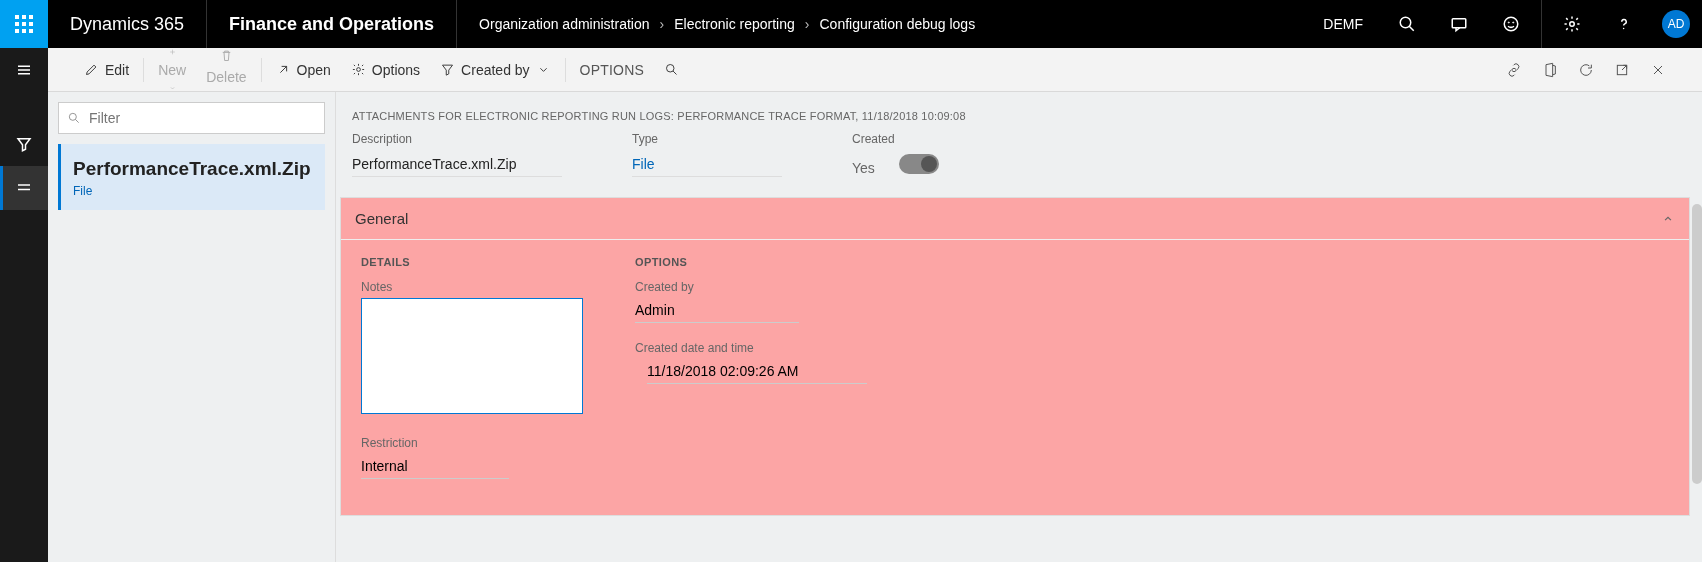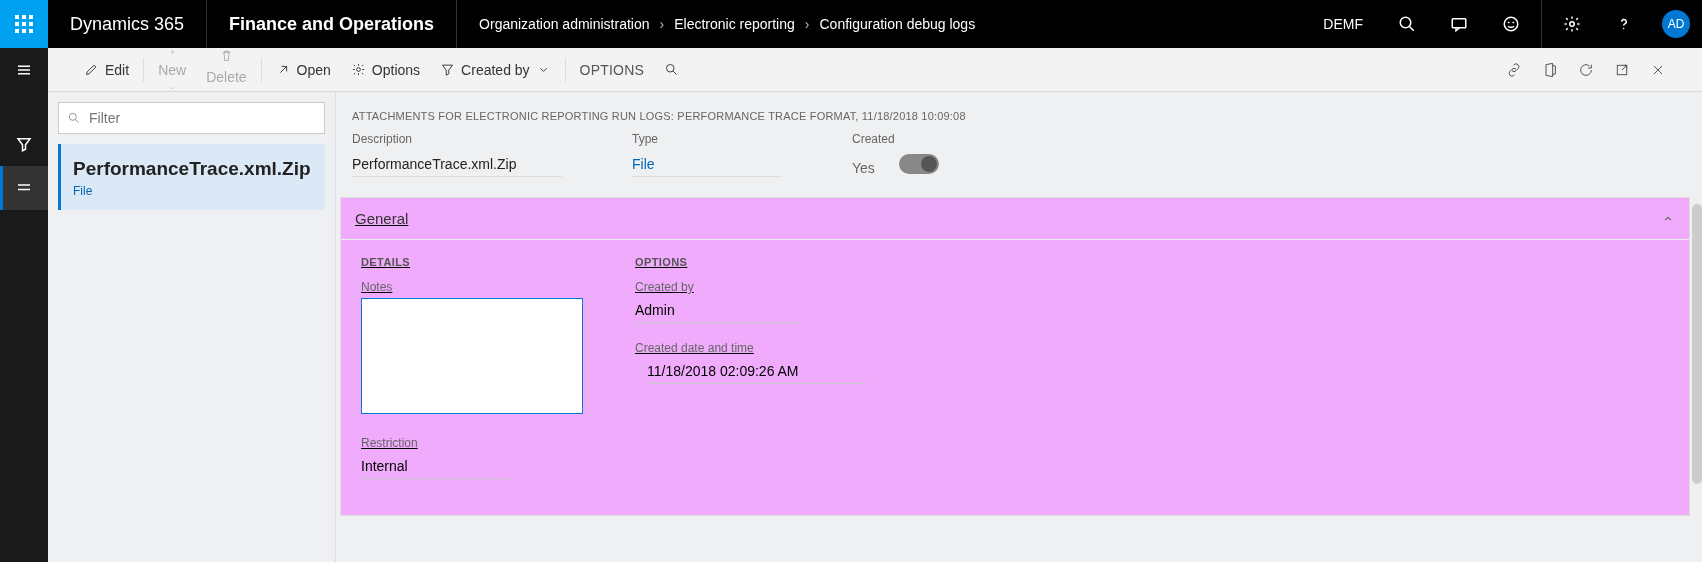--- a/index.html
+++ b/index.html
@@ -54,21 +54,21 @@
 .fieldrow { display:flex; gap:70px; padding: 0 16px 20px 16px; }
 .fieldcol { display:flex; flex-direction:column; }
 .flabel { font-size:12px; color:#666; margin-bottom:6px; }
 .fval { font-size:14px; color:#222; padding:4px 0; border-bottom:1px solid #ddd; min-width:210px; }
 .fval.link { color:#0066b8; }
 .toggle-wrap { display:flex; align-items:center; gap:24px; }
 .toggle-txt { font-size:14px; color:#666;margin-top:8px; }
 .toggle { width:40px; height:20px; background:#888; border-radius:10px; position:relative;}
 .toggle .knob { position:absolute; right:2px; top:2px; width:16px; height:16px; border-radius:50%; background:#555;}
 
-.card { background:#f0abfc; border:1px solid #ddd; margin-left:4px; margin-right:0;text-decoration:underline;}
+.card { background:#fca5a5; border:1px solid #ddd; margin-left:4px; margin-right:0;}
 .card-header { display:flex; align-items:center; justify-content:space-between; padding: 12px 14px; font-size:15px; color:#333; border-bottom:1px solid #eee;}
 .card-header svg{ width:14px; height:14px; stroke:#666; fill:none;}
 .card-body { display:flex; gap:52px; padding: 16px 20px 24px 20px; }
 .section-title { font-size:11px; font-weight:700; color:#555; letter-spacing:0.4px; margin-bottom:12px; }
 .subfield { margin-bottom:18px; }
 .subfield .flabel { margin-bottom:4px; }
 .notes-box { width:222px; height:116px; border:1px solid #0078d4; background:#fff; resize:none; outline:none; font-size:14px; padding:6px;}
 .underline-input { border:none; border-bottom:1px solid #ccc; font-size:14px; padding:4px 0; background:transparent; outline:none; }
 .underline-input.small{ width:164px;}
 .underline-input.med{ width:220px;margin-left:12px;}

